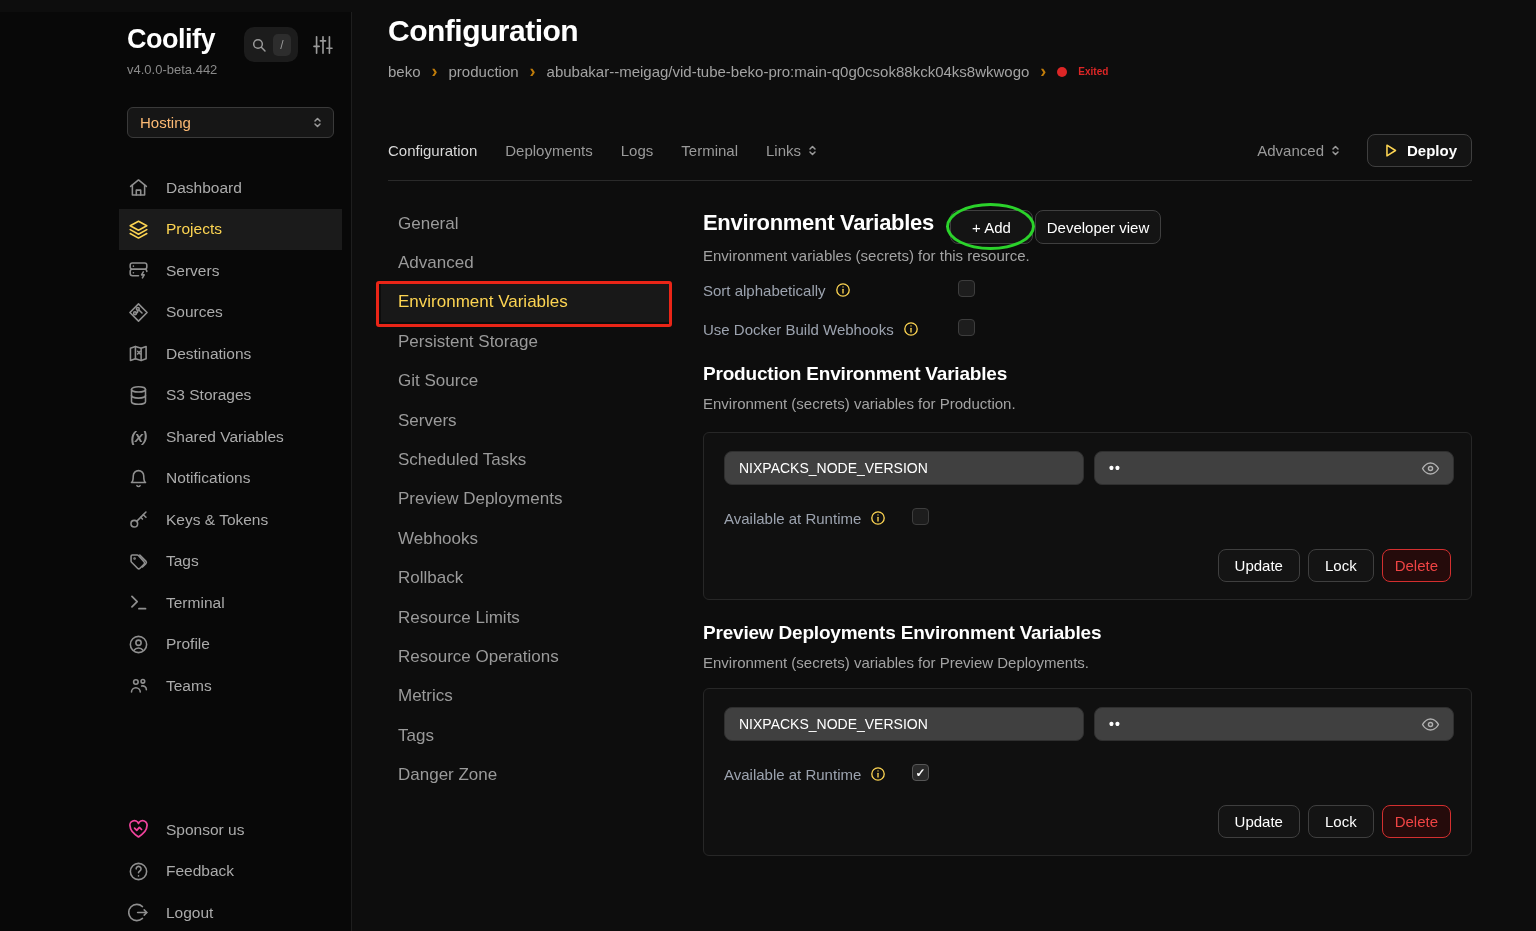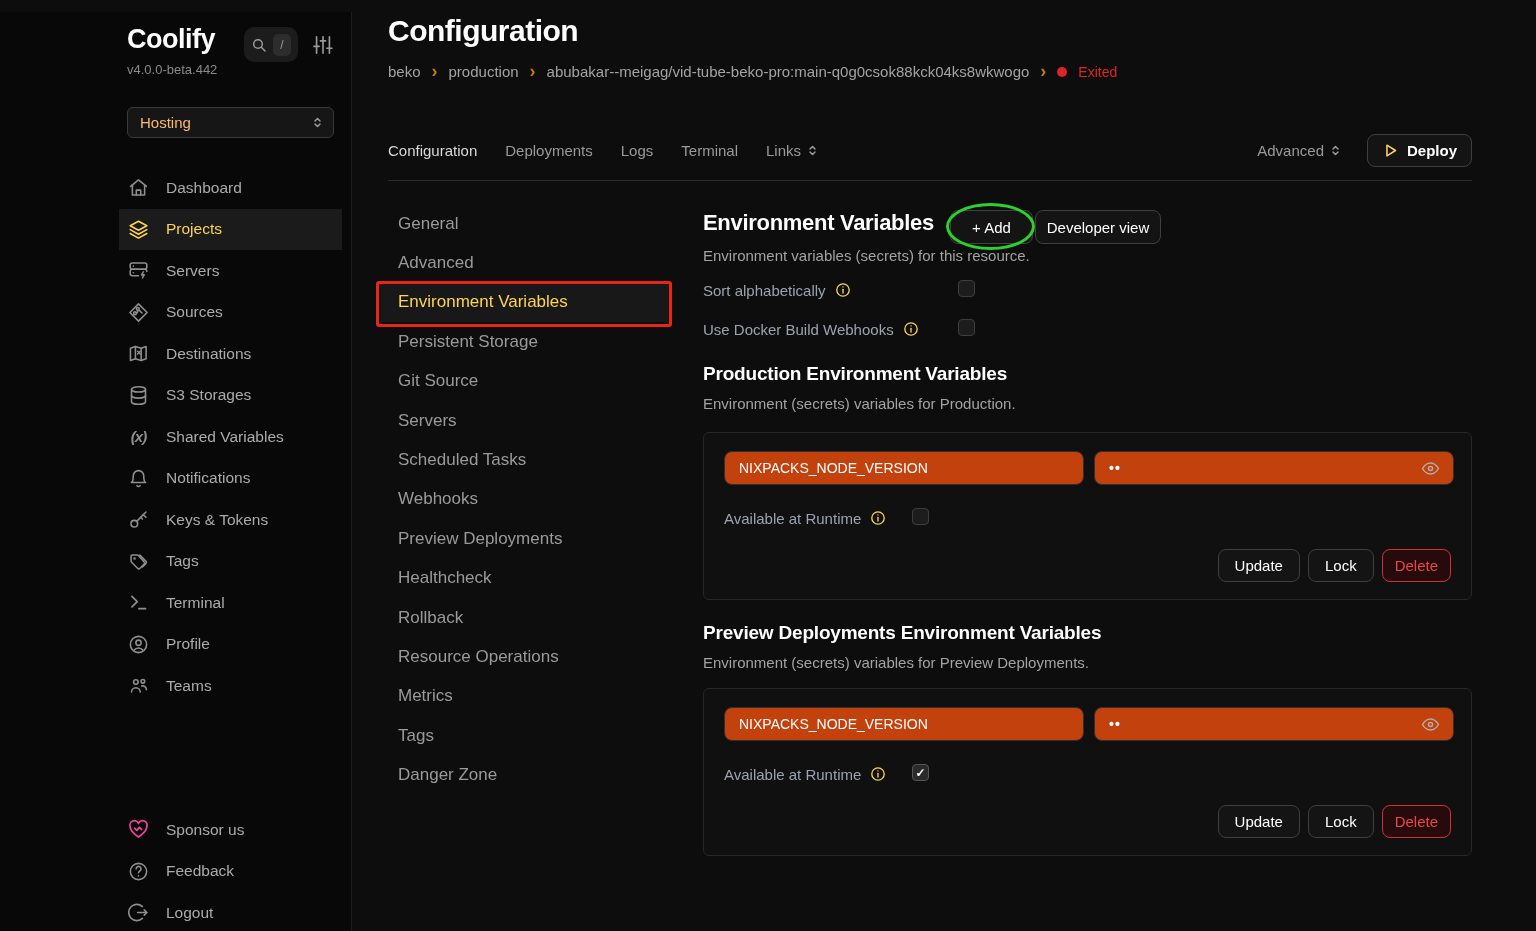--- a/index.html
+++ b/index.html
@@ -24,21 +24,21 @@
   .icon svg { width:100%; height:100%; }
   .icon.pink { color:#f0439c; }
   .icon.txt { font-size:15px; font-style:italic; font-weight:600; letter-spacing:-1px; }
 
   
   .main { position:absolute; left:352px; top:0; width:1184px; height:840px; background:#0d0d0d; }
   .page-title { position:absolute; left:36px; top:14px; font-size:30px; font-weight:800; color:#ffffff; letter-spacing:-0.5px; }
   .breadcrumb { position:absolute; left:36px; top:63px; display:flex; align-items:center; gap:11px; font-size:15px; color:#a3a3a3; }
   .crumb-sep { color:#c17d0a; font-size:18px; font-weight:700; line-height:1; margin-top:-2px; }
   .status-dot { width:10px; height:10px; border-radius:50%; background:#dc2626; }
-  .status-text { color:#dc2626; font-weight:400; font-size:14px; }
+  .status-text { color:#dc2626; font-weight:700; font-size:10px; }
 
   .tabbar { position:absolute; left:36px; right:64px; top:134px; height:33px; display:flex; align-items:center; gap:28px; font-size:15px; color:#9a9a9a; }
   .tab { cursor:pointer; display:flex; align-items:center; gap:4px; }
   .tab.active { color:#d9d9d9; }
   .updown { width:15px; height:15px; color:#9a9a9a; }
   .tab-right { margin-left:auto; display:flex; align-items:center; gap:24px; }
   .deploy-btn { height:33px; padding:0 14px; background:#141414; border:1px solid #3f3f3f; border-radius:8px; display:flex; align-items:center; gap:8px; color:#ffffff; font-size:15px; font-weight:600; cursor:pointer; }
   .deploy-btn svg { width:17px; height:17px; color:#fcd452; }
   .tab-divider { position:absolute; left:36px; right:64px; top:180px; height:1px; background:#2a2a2a; }
 
@@ -56,21 +56,21 @@
   .panel-sub { position:absolute; left:0; top:42px; font-size:15px; color:#a3a3a3; }
   .toggle-row { position:absolute; left:0; height:18px; display:flex; align-items:center; gap:9px; font-size:15px; color:#9ca3af; }
   .info-icon { width:16px; height:16px; color:#fcd452; display:inline-flex; }
   .info-icon svg { width:100%; height:100%; }
   .checkbox { position:absolute; top:-1px; width:17px; height:17px; border-radius:4px; background:#1d1d1d; border:1px solid #3d3d3d; display:flex; align-items:center; justify-content:center; font-size:12px; font-weight:700; color:#ffffff; cursor:pointer; }
   .checkbox.checked { background:#2a2a2a; border-color:#565656; }
   .sec-head { position:absolute; left:0; font-size:19px; font-weight:800; color:#ffffff; letter-spacing:-0.2px; }
   .sec-sub { position:absolute; left:0; font-size:15px; color:#a3a3a3; }
 
   .var-card { position:absolute; left:0; width:769px; height:168px; background:#101010; border:1px solid #272727; border-radius:6px; }
-  .env-input { position:absolute; top:18px; width:360px; height:34px; background:#c2410c; border:1px solid #2f2f2f; border-radius:8px; color:#ffffff; font-size:14px; padding:0 40px 0 14px; font-family:"Liberation Sans",sans-serif; outline:none; }
+  .env-input { position:absolute; top:18px; width:360px; height:34px; background:#404040; border:1px solid #2f2f2f; border-radius:8px; color:#ffffff; font-size:14px; padding:0 40px 0 14px; font-family:"Liberation Sans",sans-serif; outline:none; }
   .env-input.name { left:20px; }
   .env-input.value { left:390px; letter-spacing:1px; font-weight:700; }
   .eye-btn { position:absolute; left:717px; top:26px; width:19px; height:19px; color:#b0b0b0; cursor:pointer; }
   .runtime-row { position:absolute; left:20px; top:76px; height:18px; display:flex; align-items:center; gap:9px; font-size:15px; color:#9ca3af; }
   .runtime-row .checkbox { left:188px; }
   .card-actions { position:absolute; right:20px; top:116px; display:flex; gap:8px; }
   .card-actions .btn { height:33px; padding:0 16px; }
   .delete-btn { background:#250b0b !important; border-color:#d32f2f !important; color:#ef4444 !important; padding:0 12px !important; }
 
   
@@ -335,24 +335,24 @@
     <div class="tab-divider"></div>
 
     <ul class="subnav">
       <li>General</li>
       <li>Advanced</li>
       <li class="active">Environment Variables</li>
       <li>Persistent Storage</li>
       <li>Git Source</li>
       <li>Servers</li>
       <li>Scheduled Tasks</li>
+      <li>Preview Deployments</li>
       <li>Webhooks</li>
-      <li>Preview Deployments</li>
-      <li>Healthcheck</li>
       <li>Rollback</li>
+      <li>Resource Limits</li>
       <li>Resource Operations</li>
       <li>Metrics</li>
       <li>Tags</li>
       <li>Danger Zone</li>
     </ul>
 
     <section class="panel">
       <h2>Environment Variables</h2>
       <button class="btn add-btn">+ Add</button>
       <button class="btn dev-btn">Developer view</button>

